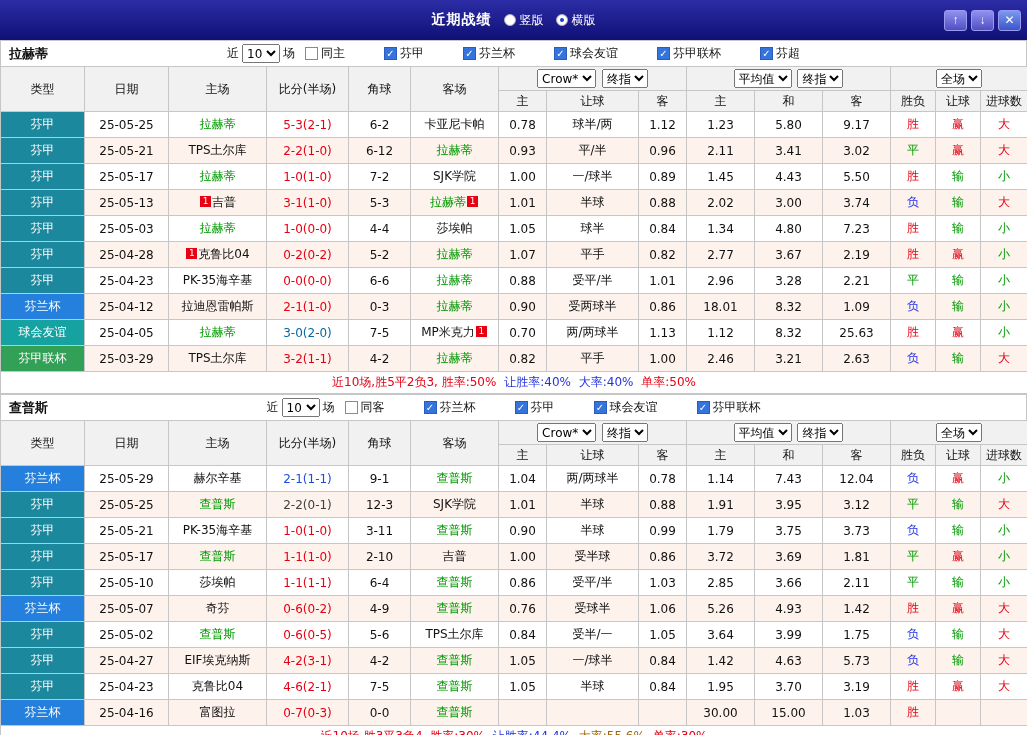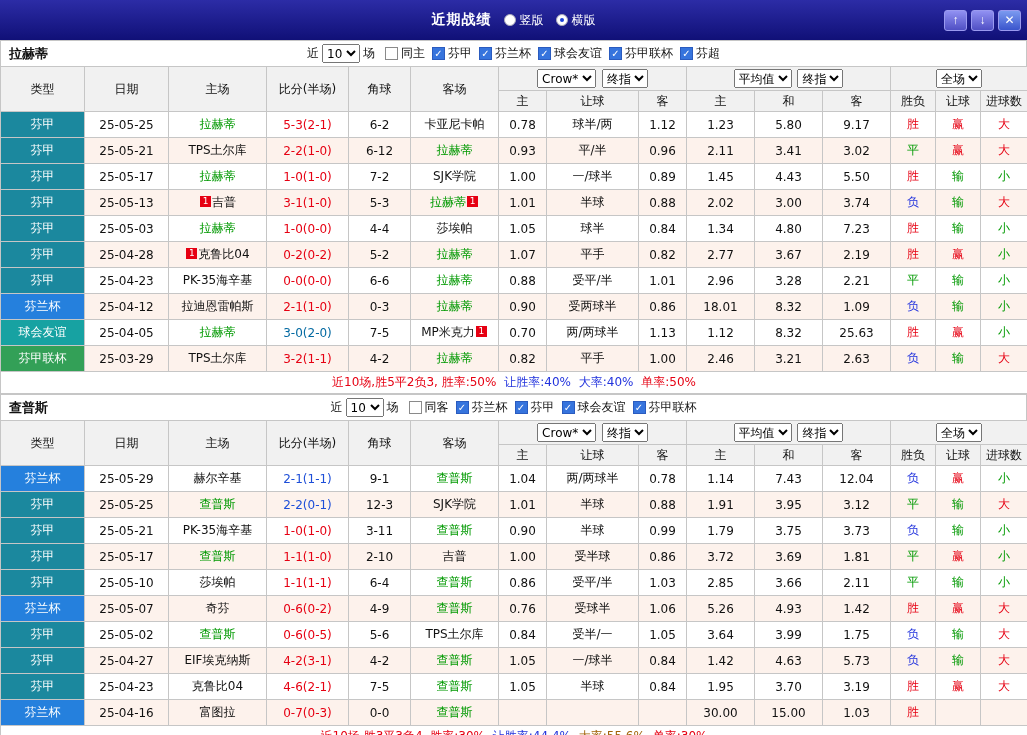--- a/index.html
+++ b/index.html
@@ -15,21 +15,21 @@
   .radio-circle.selected::after{content:"";position:absolute;left:3px;top:3px;width:4px;height:4px;border-radius:50%;background:#1a3fd6;}
   .tb-buttons{margin-left:auto;display:flex;gap:4px;padding-right:6px;position:relative;z-index:1;}
   .tb-btn{width:23px;height:21px;border:1px solid #9a9af0;border-radius:3px;background:linear-gradient(#9191f2,#4f4fc4);color:#fff;font-size:12px;cursor:pointer;padding:0;line-height:19px;text-align:center;}
   .tb-btn.close{background:linear-gradient(#7b9af0,#3a55cc);}
 
   
   .section-header{height:26px;border:1px solid #c6c6c6;border-bottom:0;position:relative;display:flex;align-items:center;background:#fff;}
   .team-name{position:absolute;left:8px;font-weight:bold;font-size:13px;}
   .filters{margin:0 auto;display:flex;align-items:center;gap:3px;}
   .sel{font-size:12px;height:19px;font-family:inherit;}
-  .cb-group{display:inline-flex;align-items:center;}
+  .cb-group{display:inline-flex;align-items:center;gap:32px;}
   .cb{display:inline-flex;align-items:center;margin-left:7px;cursor:pointer;}
   .cb .box{width:13px;height:13px;border:1px solid #8a8a8a;background:#fff;color:#fff;font-size:10px;line-height:11px;text-align:center;margin-right:3px;display:inline-block;}
   .cb .box.checked{border-color:#2a5bbf;}
 
   
   .results-table{border-collapse:collapse;table-layout:fixed;width:1027px;}
   .results-table th,.results-table td{border:1px solid #c6c6c6;text-align:center;white-space:nowrap;overflow:hidden;padding:0 1px;}
   .results-table thead th{background:#f1f1f1;font-weight:normal;height:21px;}
   .results-table thead tr:first-child th{height:24px;}
   .dd-cell .sel{margin:0 1px;}
@@ -423,21 +423,21 @@
           <td>7.43</td>
           <td>12.04</td>
           <td class="res" style="color: rgb(34, 51, 221);">负</td>
           <td class="res" style="color: rgb(230, 0, 18);">赢</td>
           <td class="res" style="color: rgb(0, 153, 0);">小</td>
         </tr>
         <tr>
           <td class="league" style="background: rgb(27, 136, 158);">芬甲</td>
           <td>25-05-25</td>
           <td class="team"><span style="color: rgb(0, 153, 0);">查普斯</span></td>
-          <td style="color: #1d4ed8;">2-2(0-1)</td>
+          <td style="color: #404040;">2-2(0-1)</td>
           <td>12-3</td>
           <td class="team"><span>SJK学院</span></td>
           <td>1.01</td>
           <td>半球</td>
           <td>0.88</td>
           <td>1.91</td>
           <td>3.95</td>
           <td>3.12</td>
           <td class="res" style="color: rgb(0, 153, 0);">平</td>
           <td class="res" style="color: rgb(0, 153, 0);">输</td>

